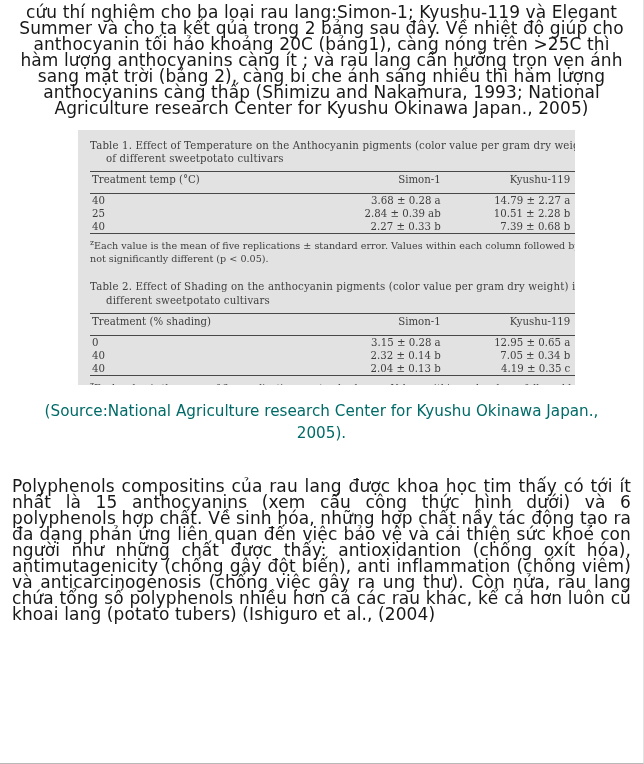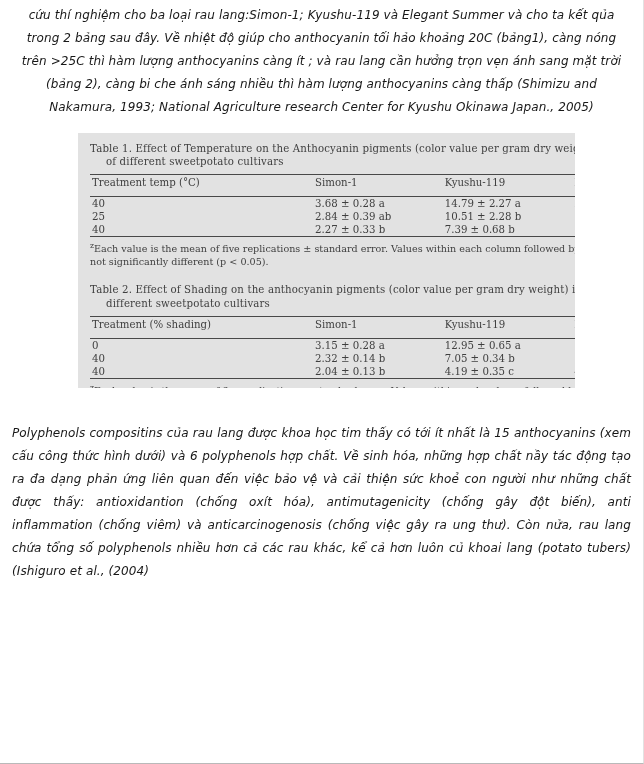--- a/index.html
+++ b/index.html
@@ -17,25 +17,24 @@
     box-sizing: border-box;
     border-bottom: 1px solid #b9b9b9;
     border-right: 1px solid #e2e2e2;
   }
   .page {
     padding: 4px 10px 0 10px;
     box-sizing: border-box;
   }
   
   .para {
-    font-size: 12px;
-    line-height: 23px;
+    font-size: 17px;
+    line-height: 16px;
     letter-spacing: 0.1px;
     color: #181818;
-    font-style: italic;
   }
   .para-top {
     text-align: center;
     margin: 0 8px;
   }
   .para-bottom {
     text-align: justify;
     text-justify: inter-word;
     margin: 8px 2px;
   }
@@ -86,21 +85,21 @@
   table.sci thead th {
     border-top: 1.6px solid #444;
     border-bottom: 1px solid #444;
     padding-top: 2px;
     padding-bottom: 8px;
   }
   table.sci tbody tr:last-child td {
     border-bottom: 1px solid #444;
   }
   .col-treat { width: 218px; text-align: left; }
-  .col-v { width: 125px; text-align: left; }
+  .col-v { width: 125px; text-align: right; }
   .tbl-foot {
     font-size: 9.6px;
     line-height: 12.4px;
     color: #3a3a3a;
     width: 600px;
     margin-top: 3px;
   }
   .tbl-foot sup { font-size: 7.5px; }
   .block2 { margin-top: 15px; }
   
@@ -203,18 +202,19 @@
 
           <div class="tbl-foot">
             <sup>z</sup><span>Each value is the mean of five replications ± standard error. Values within each column followed by the same letter are not significantly different (p &lt; 0.05).</span>
           </div>
         </div>
 
       </div>
     </div>
   </div>
 
+  <p class="source">(Source:National Agriculture research Center for Kyushu Okinawa Japan., 2005).</p>
 
   <div class="gap"></div>
 
   <p class="para para-bottom">Polyphenols compositins của rau lang được khoa học tim thấy có tới ít nhất là 15 anthocyanins (xem cấu công thức hình dưới) và 6 polyphenols hợp chất. Về sinh hóa, những hợp chất nầy tác động tạo ra đa dạng phản ứng liên quan đến việc bảo vệ và cải thiện sức khoẻ con người như những chất được thấy: antioxidantion (chống oxít hóa), antimutagenicity (chống gây đột biến), anti inflammation (chống viêm) và anticarcinogenosis (chống việc gây ra ung thư). Còn nửa, rau lang chứa tổng số polyphenols nhiều hơn cả các rau khác, kể cả hơn luôn củ khoai lang (potato tubers) (Ishiguro et al., (2004)</p>
 
 </div>
 
 </body></html>

